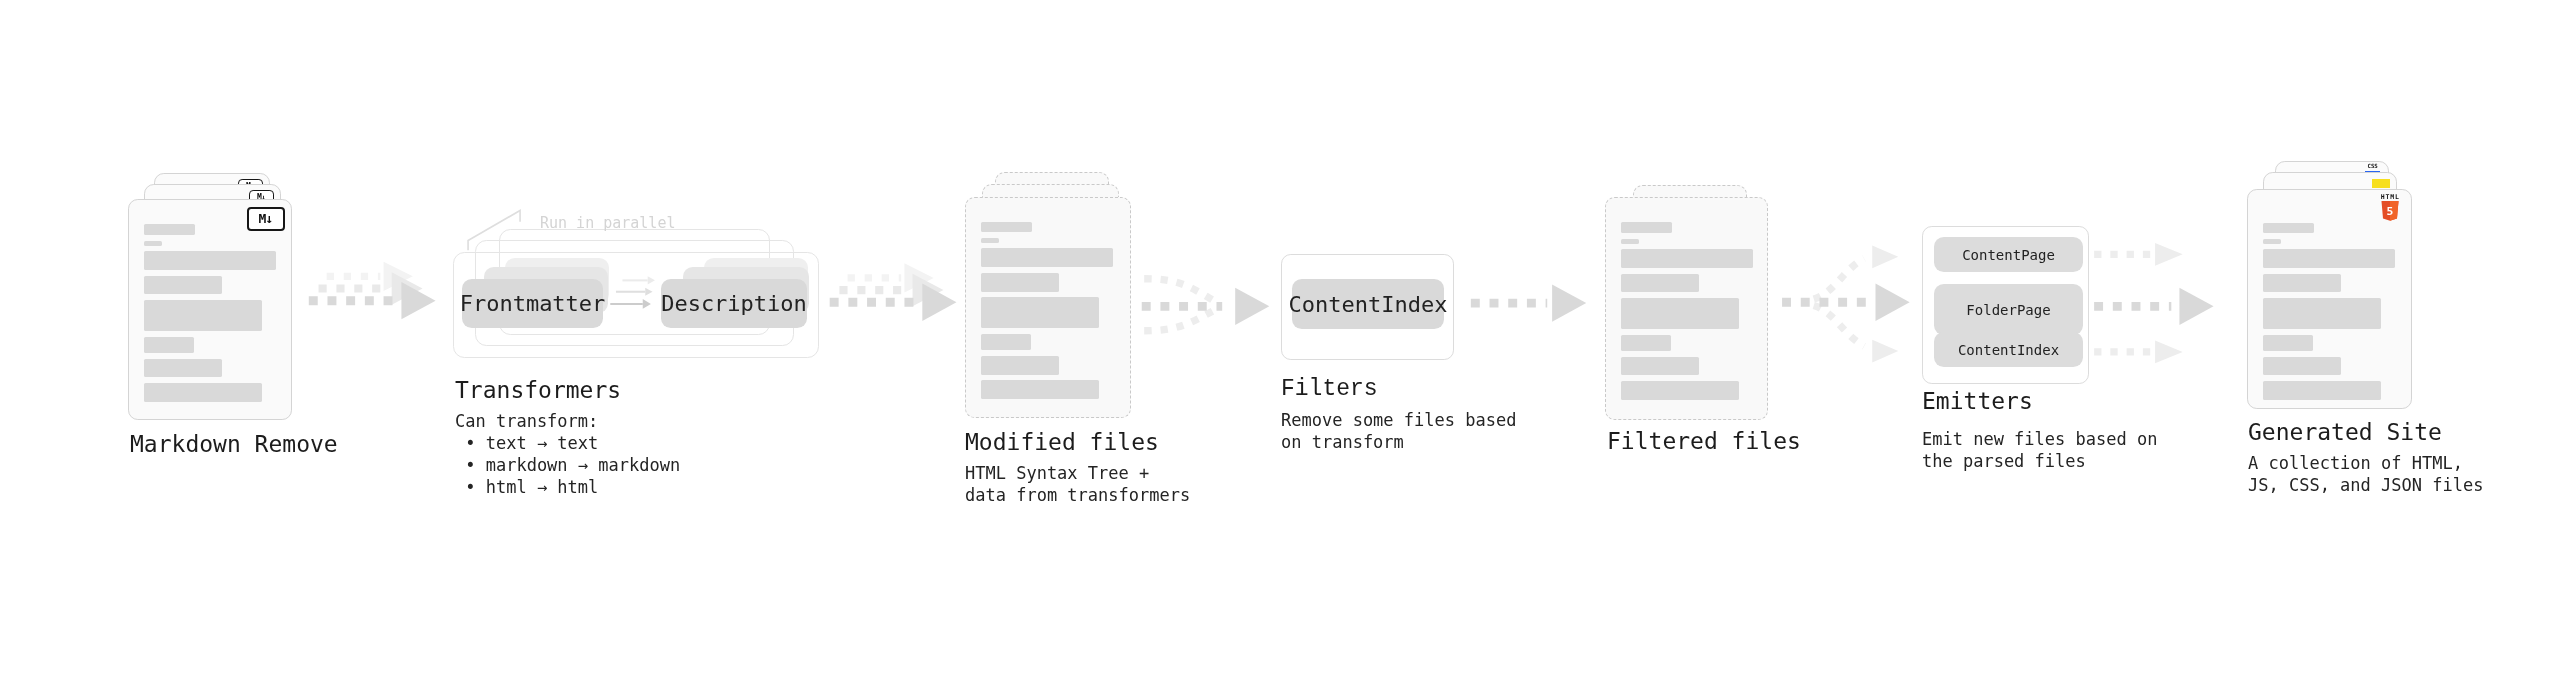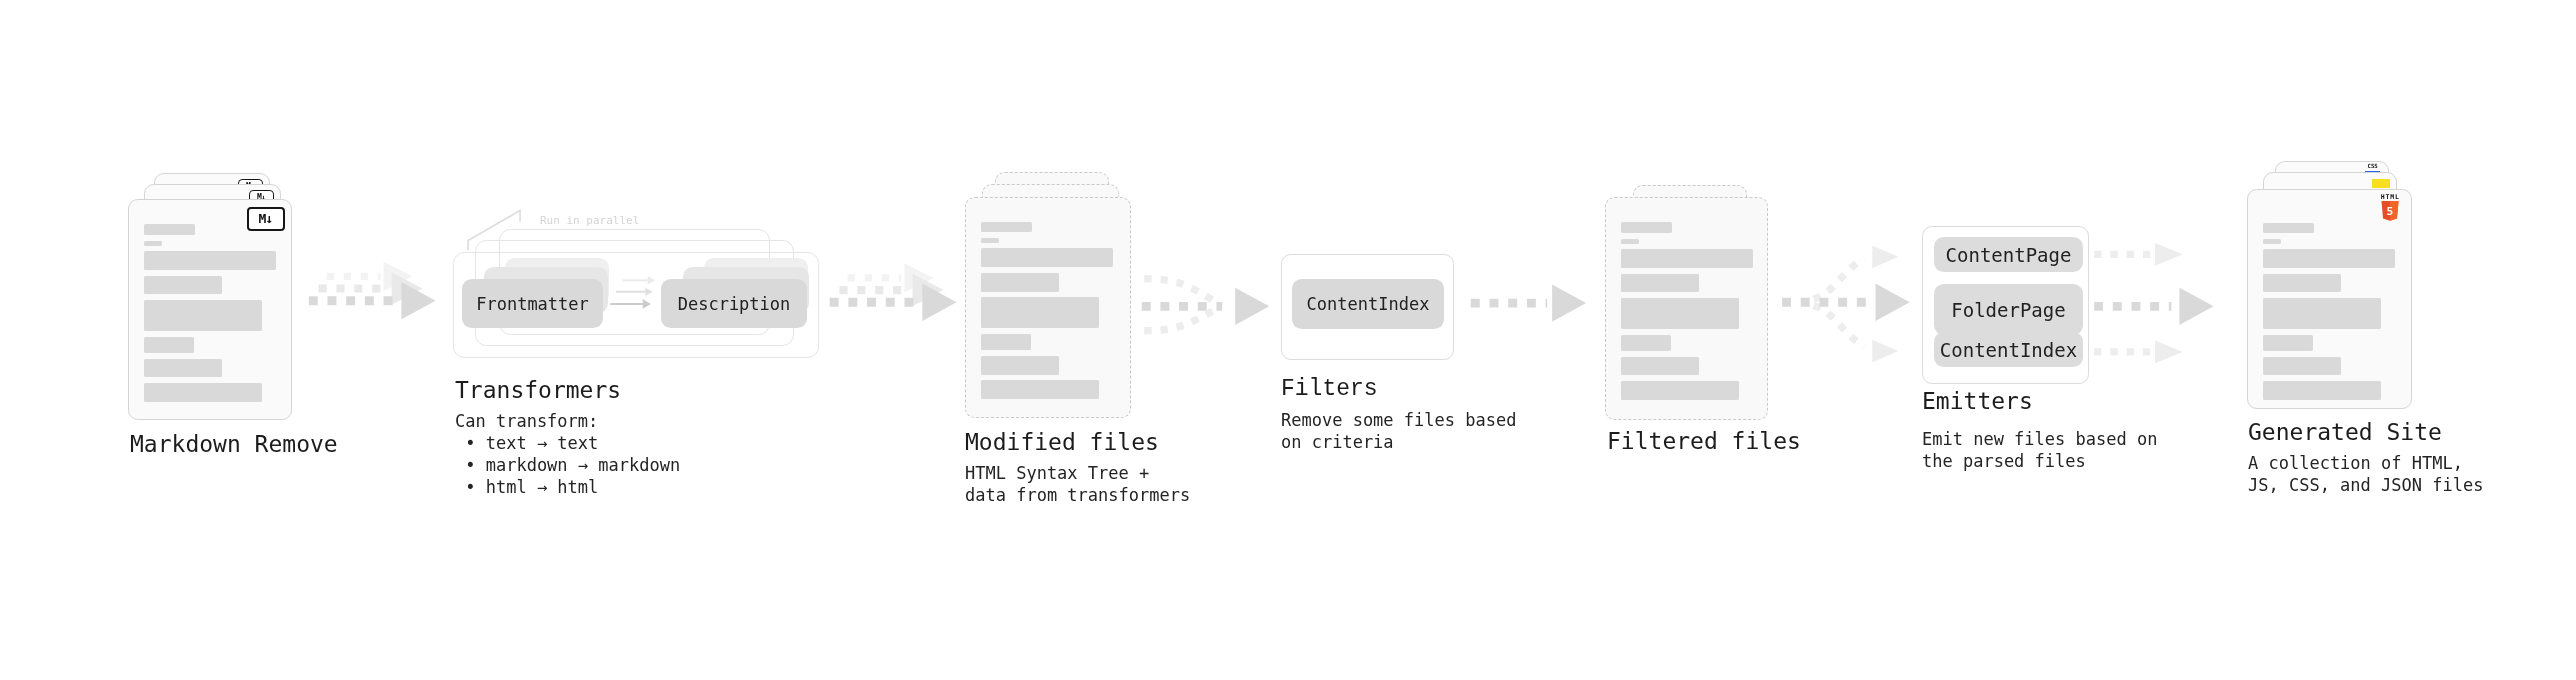--- a/index.html
+++ b/index.html
@@ -19,28 +19,28 @@
   .html5-badge{position:absolute;top:4.1px;right:12.2px;width:18px;text-align:center;}
   .html5-badge .word{font-size:6.5px;font-weight:bold;color:#111;letter-spacing:0.8px;line-height:6.5px;}
   .js-badge{position:absolute;top:5.7px;right:6.5px;width:18px;height:9.8px;background:var(--accent-js,#f7df1e);}
   .css-badge{position:absolute;top:2.4px;right:8.1px;width:14.6px;text-align:center;}
   .css-badge .word{font-size:5.7px;font-weight:bold;color:#111;line-height:5.7px;}
   .css-badge .ubar{margin-top:0.8px;height:3.3px;background:var(--accent-css,#2965f1);}
   
   .outline-card{position:absolute;border:1.6px solid #e5e5e5;border-radius:11.4px;background:transparent;box-sizing:border-box;}
   .panel{position:absolute;background:#fff;border:1.6px solid #dcdcdc;border-radius:9.8px;box-sizing:border-box;}
   .pill{position:absolute;background:#d9d9d9;border-radius:9.8px;display:flex;align-items:center;justify-content:center;
-        font-size:17px;color:#222;}
+        font-size:22px;color:#222;}
   .pill.ghost1{background:#e6e6e6;}
   .pill.ghost2{background:#efefef;}
-  .emit-pill{background:#dcdcdc;font-size:19px;}
+  .emit-pill{background:#dcdcdc;font-size:14px;}
   
   .stage-label{position:absolute;font-size:23px;color:#1c1c1c;white-space:pre;}
   .stage-desc{position:absolute;font-size:17px;line-height:22px;color:#242424;white-space:pre;}
-  .note{position:absolute;font-size:11px;color:#d4d4d4;white-space:pre;}
+  .note{position:absolute;font-size:15px;color:#d4d4d4;white-space:pre;}
   
   svg.layer{position:absolute;left:0;top:0;}
   .dash-bold{stroke:var(--arrow,#d9d9d9);stroke-width:11;stroke-dasharray:11 12;fill:none;}
   .dash-mid{stroke:#e9e9e9;stroke-width:10;stroke-dasharray:10 12;fill:none;}
   .dash-back{stroke:#f3f3f3;stroke-width:9;stroke-dasharray:9 12;fill:none;}
   .dash-faint{stroke:var(--arrow-faint,#ededed);stroke-width:9;stroke-dasharray:9 11;fill:none;}
   .head-bold{fill:var(--arrow,#d9d9d9);}
   .head-mid{fill:#e9e9e9;}
   .head-back{fill:#f3f3f3;}
   .head-faint{fill:var(--arrow-faint,#ededed);}
@@ -176,21 +176,21 @@
     <div class="stage-label" style="left:965px;top:429px;">Modified files</div>
     <div class="stage-desc" style="left:965px;top:462px;">HTML Syntax Tree +
 data from transformers</div>
   </div>
 
   <div>
     <div class="panel" style="left:1281px;top:254px;width:173px;height:106px;"></div>
     <div class="pill" style="left:1292px;top:279px;width:152px;height:50px;">ContentIndex</div>
     <div class="stage-label" style="left:1281px;top:376px;font-family:Liberation Mono, monospace;">Filters</div>
     <div class="stage-desc" style="left:1281px;top:409px;">Remove some files based
-on criteria</div>
+on transform</div>
   </div>
 
   <div>
     <div class="doc dashed back" style="left:1633px;top:185px;width:114px;height:89px;"></div>
     <div class="doc dashed" style="left:1605px;top:197px;width:163px;height:223px;">
       <div class="doc-bars" style="left:14.6px;top:24.4px;">
           <div class="bar" style="width: 51px; height: 10.6px;"></div>
           <div class="bar" style="width: 18px; height: 4.9px;"></div>
           <div class="bar" style="width: 132px; height: 18.7px;"></div>
           <div class="bar" style="width: 78px; height: 18.7px;"></div>

